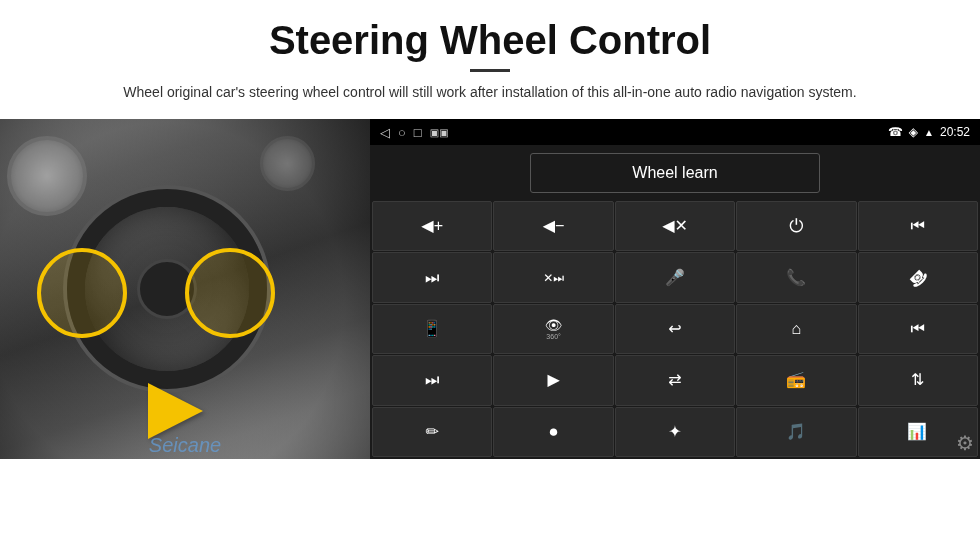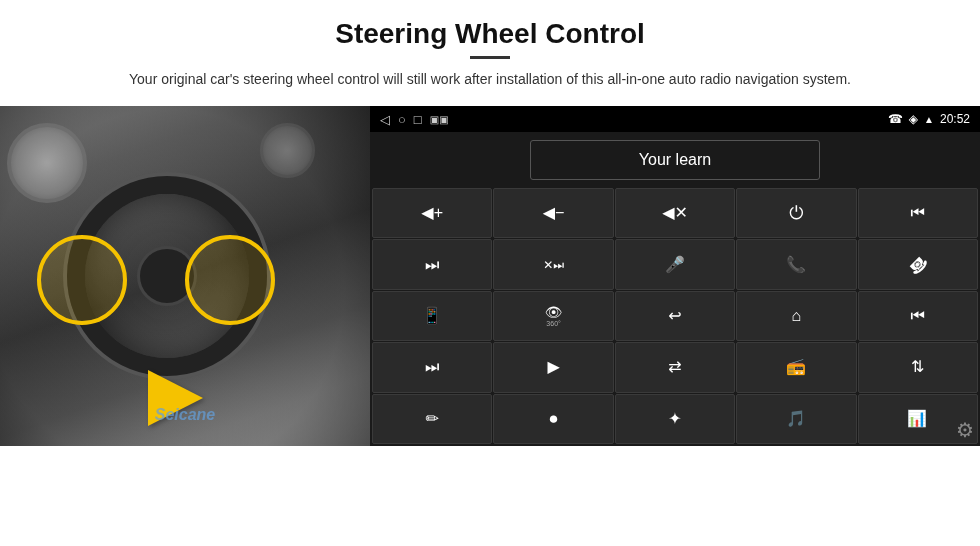--- a/index.html
+++ b/index.html
@@ -19,21 +19,21 @@
       align-items: center;
     }
 
     .header-section {
       text-align: center;
       padding: 18px 60px 8px;
       width: 100%;
     }
 
     .main-title {
-      font-size: 28px;
+      font-size: 40px;
       font-weight: 900;
       color: #111;
       margin-bottom: 6px;
     }
 
     .title-divider {
       width: 40px;
       height: 3px;
       background: #333;
       margin: 0 auto 10px;
@@ -123,26 +123,26 @@
       height: 0;
       border-top: 28px solid transparent;
       border-bottom: 28px solid transparent;
       border-left: 55px solid #f5c200;
       filter: drop-shadow(2px 2px 2px rgba(0,0,0,0.3));
     }
 
     
     .seicane-watermark {
       position: absolute;
-      bottom: 22px;
+      bottom: 2px;
       left: 50%;
       transform: translateX(-50%);
       font-style: italic;
-      font-size: 16px;
-      font-weight: bold;
+      font-size: 20px;
+      font-weight: normal;
       color: rgba(100,160,220,0.7);
     }
 
     
     .android-panel {
       flex: 1;
       background: #1a1a1a;
       display: flex;
       flex-direction: column;
       height: 340px;
@@ -279,21 +279,21 @@
     }
   </style>
 </head>
 <body>
 
 <div class="page-wrapper">
 
   <div class="header-section">
     <h1 class="main-title">Steering Wheel Control</h1>
     <div class="title-divider"></div>
-    <p class="subtitle">Your original car's steering wheel control will still work after installation of this all-in-one auto radio navigation system.</p>
+    <p class="subtitle">Wheel original car's steering wheel control will still work after installation of this all-in-one auto radio navigation system.</p>
   </div>
 
   <div class="content-area">
 
     <div class="steering-image">
       <div class="photo-overlay"></div>
       <div class="gauge-left"></div>
       <div class="gauge-right"></div>
 
       <div class="sw-wheel"></div>
@@ -320,21 +320,21 @@
         </div>
         <div class="status-right">
           <span>☎</span>
           <span>◈</span>
           <span style="font-size:10px;">▲</span>
           <span>20:52</span>
         </div>
       </div>
 
       <div class="begin-learn-row">
-        <button class="begin-learn-btn">Your learn</button>
+        <button class="begin-learn-btn">Wheel learn</button>
       </div>
 
       <div class="controls-grid">
 
         <div class="ctrl-btn">
           <span class="ctrl-icon">◀+</span>
         </div>
         <div class="ctrl-btn">
           <span class="ctrl-icon">◀−</span>
         </div>

